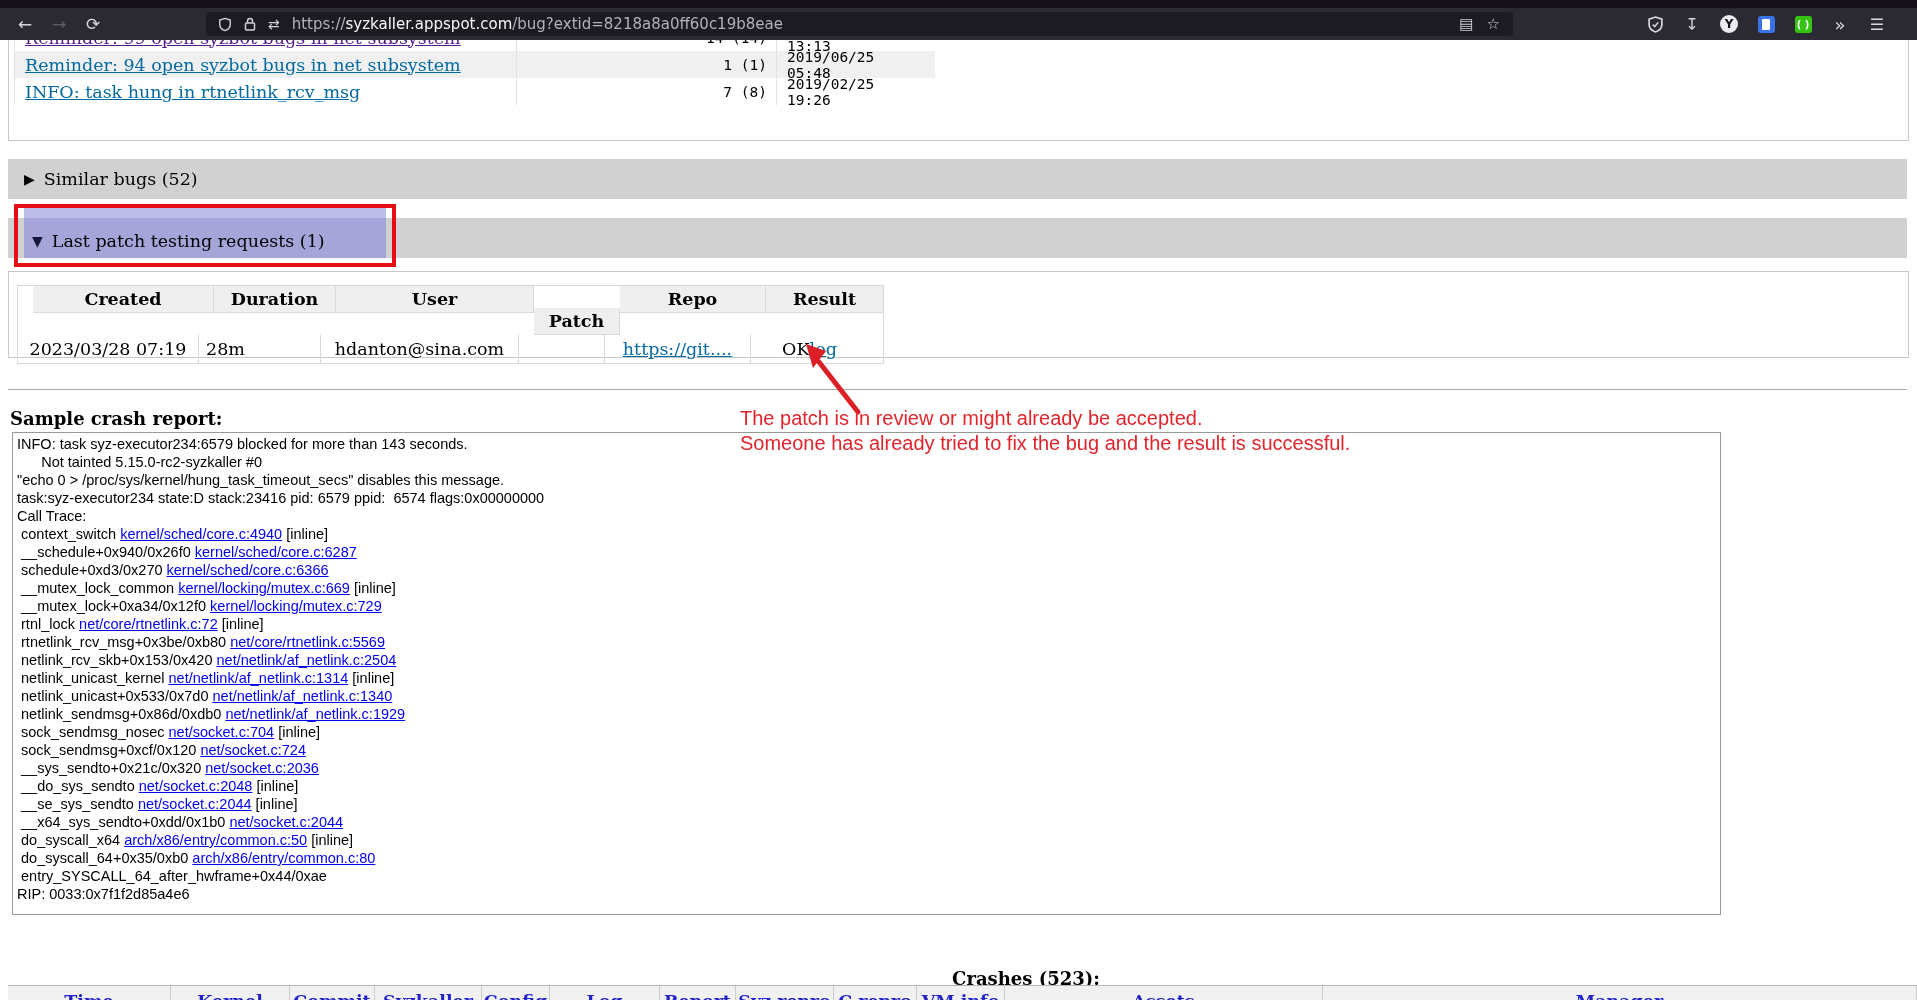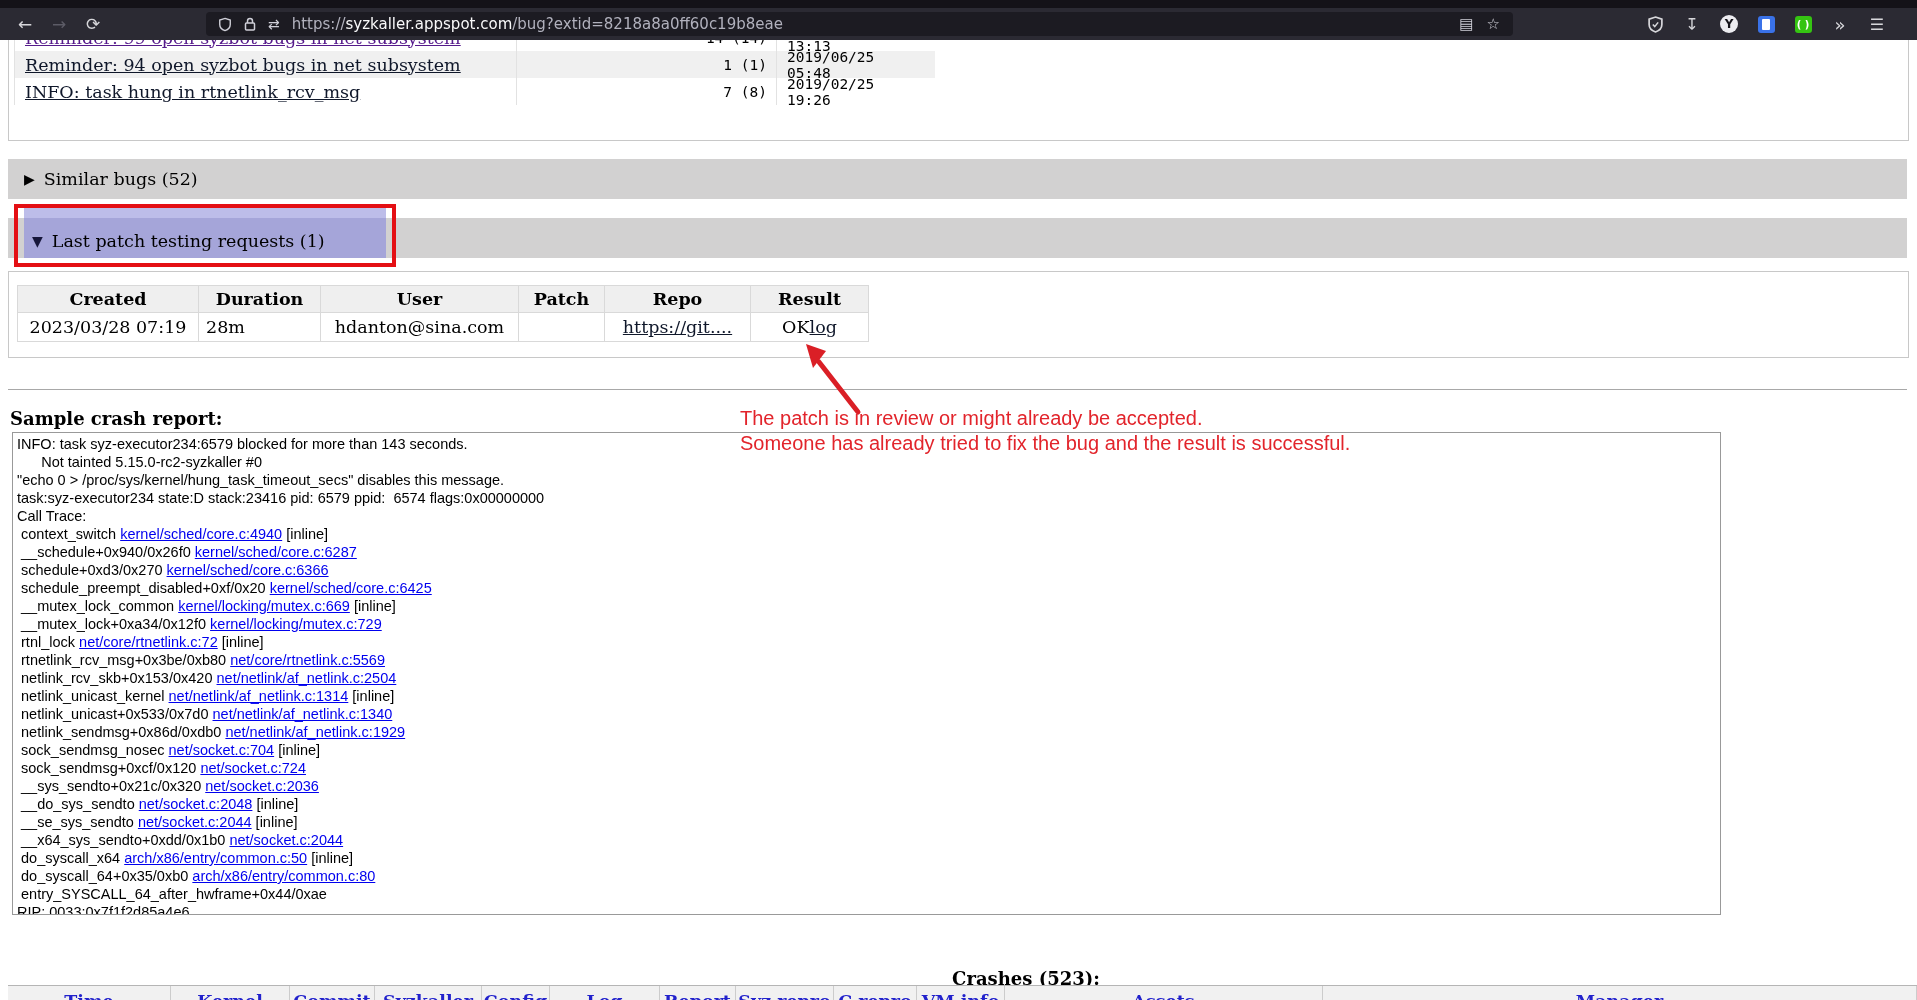--- a/index.html
+++ b/index.html
@@ -1,18 +1,18 @@
 <!DOCTYPE html>
 <html><head>
 <meta charset="utf-8">
 <style>
   html,body{margin:0;padding:0;}
   body{width:1917px;height:1000px;overflow:hidden;background:#fff;
        font-family:"DejaVu Serif", serif;}
-  a{text-decoration:underline;color:#0f172a;cursor:pointer;}
+  a{text-decoration:underline;color:#0369a1;cursor:pointer;}
   a.visited{color:#551a8b;}
   .mono{font-family:"DejaVu Sans Mono", monospace;}
 
   
   .chrome{position:absolute;left:0;top:0;width:1917px;height:40px;
           font-family:"DejaVu Sans", sans-serif;}
   .tabstrip{height:8px;background:#141218;}
   .navbar{height:32px;background:#2b2a33;display:flex;align-items:center;}
   .navbtn{color:#d7d7db;font-size:17px;width:34px;text-align:center;flex:0 0 auto;cursor:pointer;}
   .navbtn.disabled{color:#5c5b66;}
@@ -171,24 +171,24 @@
   <div class="graybar" id="bar-patch"></div>
   <div class="patchlabel">
     <span class="marker">▼</span>
     <span>Last patch testing requests (1)</span>
   </div>
   <div class="redbox"></div>
 
   <div class="patchwrap">
     <div class="patchtable">
       <div class="prow">
-          <div class="pcell ph" style="width: 181px;">Created</div>
+          <div class="pcell ph" style="width: 181px; margin-left: 15px;">Created</div>
           <div class="pcell ph" style="width: 122px;">Duration</div>
           <div class="pcell ph" style="width: 198px;">User</div>
-          <div class="pcell ph" style="width: 86px;">Patch</div>
+          <div class="pcell ph" style="width: 86px; margin-top: 22px;">Patch</div>
           <div class="pcell ph" style="width: 146px;">Repo</div>
           <div class="pcell ph" style="width: 117px;">Result</div>
         </div>
       <div class="prow">
           <div class="pcell" style="width: 181px;">2023/03/28 07:19</div>
           <div class="pcell left" style="width: 122px;">28m</div>
           <div class="pcell" style="width: 198px;">hdanton@sina.com</div>
           <div class="pcell" style="width: 86px;"></div>
           <div class="pcell" style="width: 146px;">
             <a>https://git....</a>
@@ -214,21 +214,20 @@
 
   <div class="crashbox">
       <div class="cl">INFO: task syz-executor234:6579 blocked for more than 143 seconds.</div>
       <div class="cl">      Not tainted 5.15.0-rc2-syzkaller #0</div>
       <div class="cl">"echo 0 &gt; /proc/sys/kernel/hung_task_timeout_secs" disables this message.</div>
       <div class="cl">task:syz-executor234 state:D stack:23416 pid: 6579 ppid:  6574 flags:0x00000000</div>
       <div class="cl">Call Trace:</div>
       <div class="cl"> context_switch <a>kernel/sched/core.c:4940</a> [inline]</div>
       <div class="cl"> __schedule+0x940/0x26f0 <a>kernel/sched/core.c:6287</a></div>
       <div class="cl"> schedule+0xd3/0x270 <a>kernel/sched/core.c:6366</a></div>
-      <div class="cl"> schedule_preempt_disabled+0xf/0x20 <a>kernel/sched/core.c:6425</a></div>
       <div class="cl"> __mutex_lock_common <a>kernel/locking/mutex.c:669</a> [inline]</div>
       <div class="cl"> __mutex_lock+0xa34/0x12f0 <a>kernel/locking/mutex.c:729</a></div>
       <div class="cl"> rtnl_lock <a>net/core/rtnetlink.c:72</a> [inline]</div>
       <div class="cl"> rtnetlink_rcv_msg+0x3be/0xb80 <a>net/core/rtnetlink.c:5569</a></div>
       <div class="cl"> netlink_rcv_skb+0x153/0x420 <a>net/netlink/af_netlink.c:2504</a></div>
       <div class="cl"> netlink_unicast_kernel <a>net/netlink/af_netlink.c:1314</a> [inline]</div>
       <div class="cl"> netlink_unicast+0x533/0x7d0 <a>net/netlink/af_netlink.c:1340</a></div>
       <div class="cl"> netlink_sendmsg+0x86d/0xdb0 <a>net/netlink/af_netlink.c:1929</a></div>
       <div class="cl"> sock_sendmsg_nosec <a>net/socket.c:704</a> [inline]</div>
       <div class="cl"> sock_sendmsg+0xcf/0x120 <a>net/socket.c:724</a></div>

